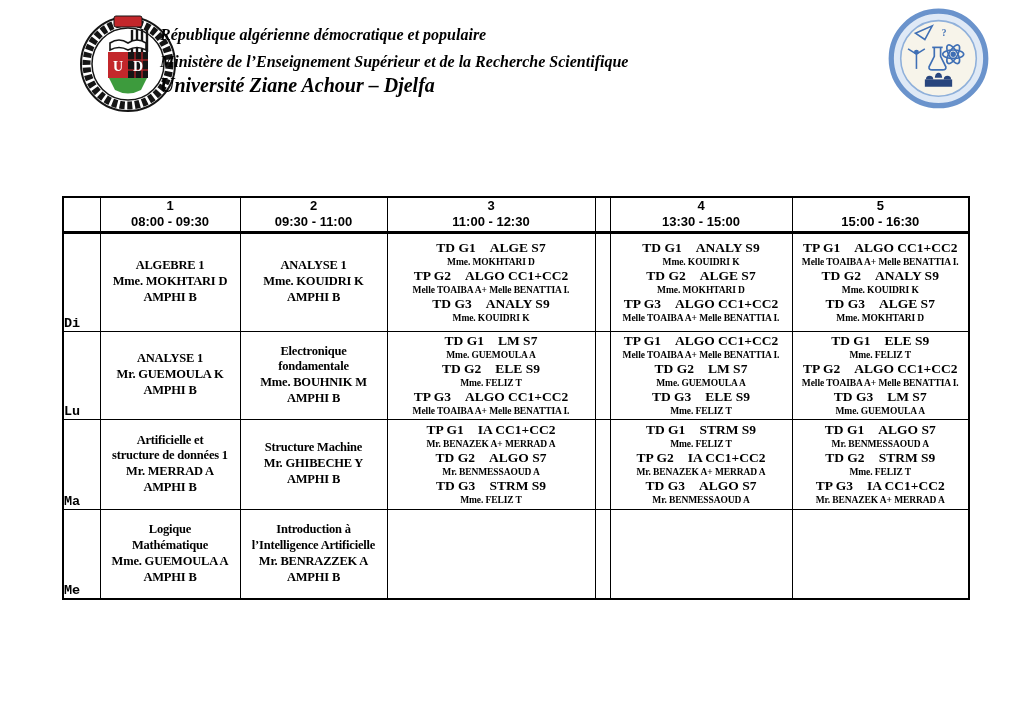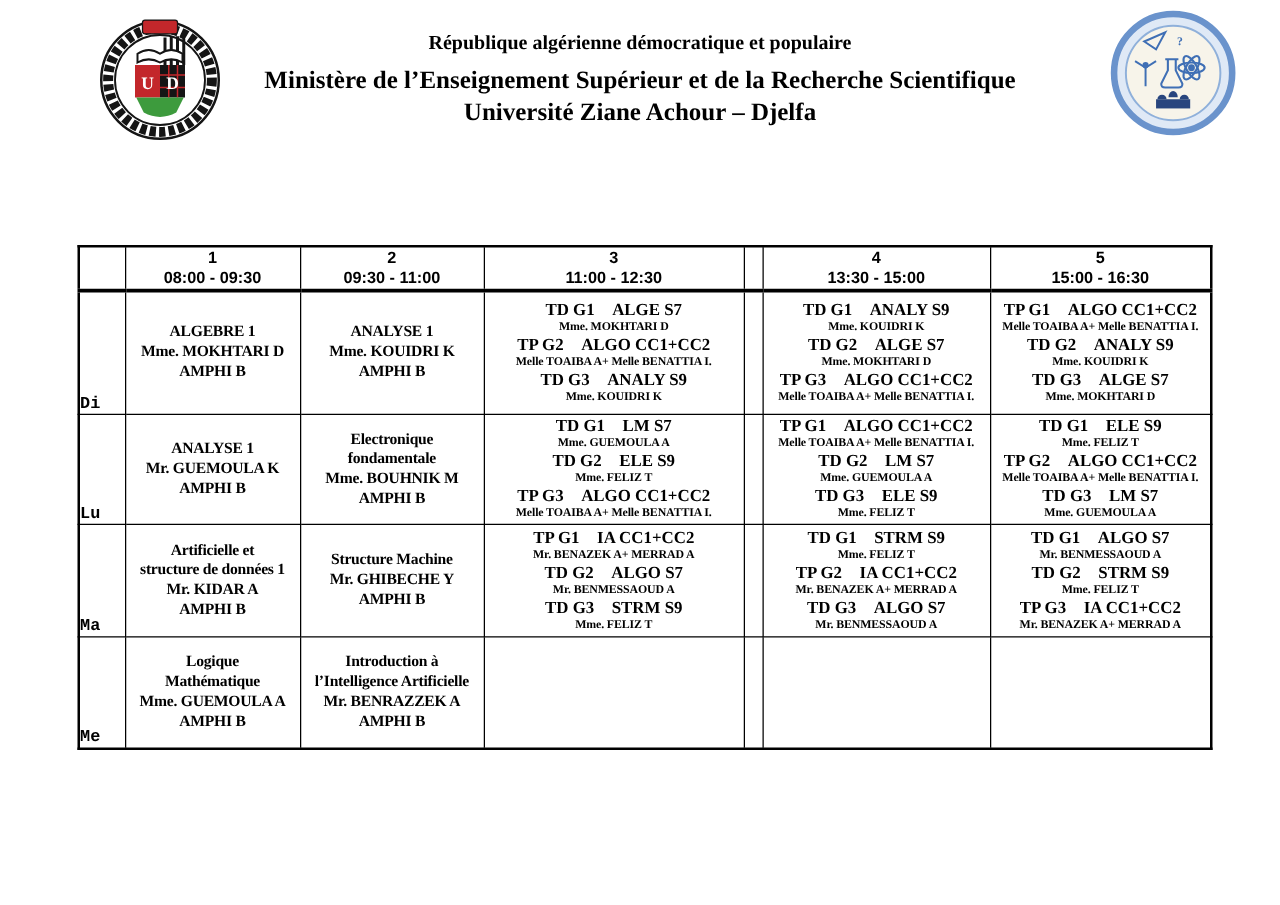--- a/index.html
+++ b/index.html
@@ -4,23 +4,23 @@
 <style>
   html,body{margin:0;padding:0;background:#888;}
   .page{
     position:relative;width:1024px;height:724px;background:#fff;
     font-family:"Liberation Serif","DejaVu Serif",serif;color:#000;
     overflow:hidden;margin:0 auto;
   }
   
   .logo-left{position:absolute;left:78px;top:14px;}
   .logo-right{position:absolute;left:886px;top:8px;}
-  .header-text{position:absolute;left:160px;right:160px;top:26px;text-align:center;font-weight:bold;}
+  .header-text{position:absolute;left:160px;right:160px;top:26px;font-weight:bold;font-style:italic;}
   .hline1{font-size:16px;margin-bottom:9px;}
-  .hline2{font-size:20px;}
+  .hline2{font-size:16px;}
   .hline3{font-size:20px;margin-top:3px;}
   .htitle{font-size:20px;margin-top:19px;}
   .hsubtitle{font-size:19px;margin-top:13px;}
   
   .timetable{
     position:absolute;left:62px;top:196px;width:906px;
     border-collapse:collapse;table-layout:fixed;border:2px solid #000;
   }
   .timetable th,.timetable td{border:1.5px solid #000;padding:0;}
   .timetable thead tr{height:35px;}
@@ -278,21 +278,21 @@
               <span class="sess-course">LM S7</span>
             </div>
             <div class="sess-teacher">Mme. GUEMOULA A</div>
           </td>
         </tr>
         <tr class="day-row" style="height: 90px;">
           <th class="day-cell">Ma</th>
           <td class="slot-cell lecture-cell">
             <div class="course-line">Artificielle et</div>
             <div class="course-line">structure de données 1</div>
-            <div class="course-line">Mr. KIDAR A</div>
+            <div class="course-line">Mr. MERRAD A</div>
             <div class="course-line">AMPHI B</div>
           </td>
           <td class="slot-cell lecture-cell">
             <div class="course-line">Structure Machine</div>
             <div class="course-line">Mr. GHIBECHE Y</div>
             <div class="course-line">AMPHI B</div>
           </td>
           <td class="slot-cell sessions-cell">
             <div class="sess-title">
               <span class="sess-group">TP G1</span>

